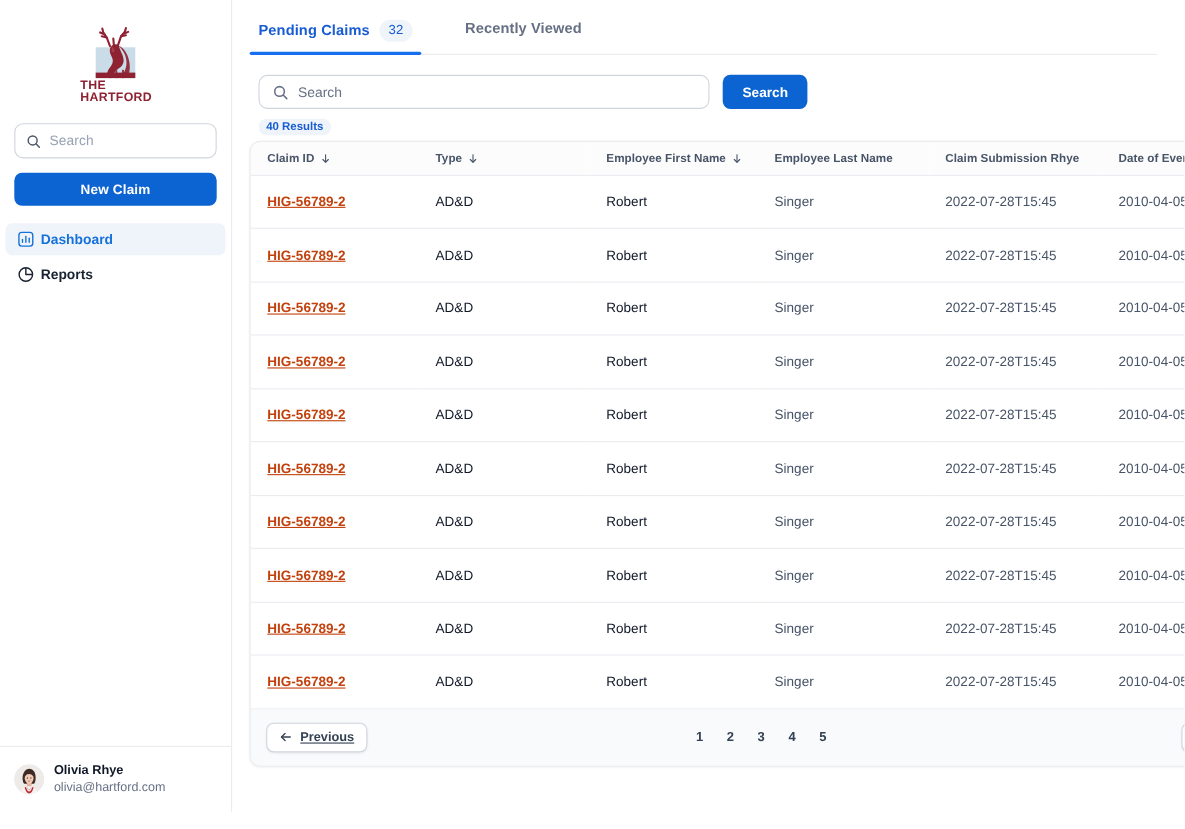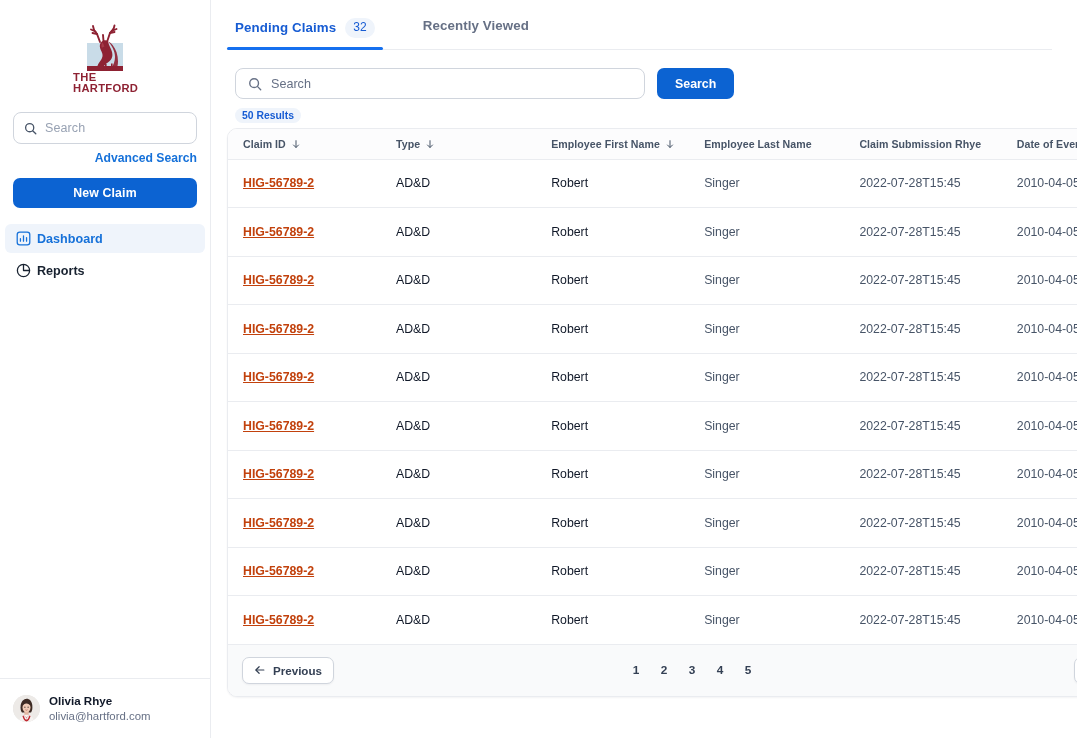--- a/index.html
+++ b/index.html
@@ -290,20 +290,21 @@
     padding: 0 11px;
     background: #fff;
     border: 1px solid #D0D5DD;
     border-radius: 7px;
     font-size: 11.6px;
     font-weight: 600;
     color: #344054;
     cursor: pointer;
     box-shadow: 0 1px 2px rgba(16,24,40,.05);
     font-family: "Liberation Sans", sans-serif;
+    text-decoration: underline;
   }
   .pg-nums {
     position: absolute;
     left: 0; right: 0;
     display: flex;
     justify-content: center;
     gap: 13px;
     pointer-events: none;
   }
   .pg-num {
@@ -374,21 +375,20 @@
     <div class="side-search">
       <span class="ic">
         <svg width="13" height="13" viewBox="0 0 16 16" fill="none" stroke="#475467" stroke-width="1.6" stroke-linecap="round">
           <circle cx="7" cy="7" r="5"></circle>
             <path d="M11 11 L14.5 14.5"></path>
         </svg>
       </span>
       <span class="ph">Search</span>
     </div>
 
-    <div class="adv-search">Advanced Search</div>
 
     <button class="new-claim">New Claim</button>
 
     <nav class="nav">
       <div class="nav-item active">
         <span class="nav-ico">
           <svg width="17" height="17" viewBox="0 0 20 20" fill="none" stroke="#1671D9" stroke-width="1.5">
             <rect x="2.6" y="2.6" width="14.8" height="14.8" rx="3"></rect>
             <path d="M6.4 13.2 V10.2" stroke-linecap="round"></path>
             <path d="M10 13.2 V7" stroke-linecap="round"></path>
@@ -466,21 +466,21 @@
             <circle cx="7" cy="7" r="5"></circle>
               <path d="M11 11 L14.5 14.5"></path>
           </svg>
         </span>
         <span class="ph">Search</span>
       </div>
       <button class="search-btn">Search</button>
     </div>
 
     <div class="results-badge-wrap">
-      <span class="results-badge">50 Results</span>
+      <span class="results-badge">40 Results</span>
     </div>
 
     <div class="table-card">
       <table>
         <colgroup>
           <col class="w-id">
             <col class="w-type">
             <col class="w-first">
           <col class="w-last">
             <col class="w-sub">

